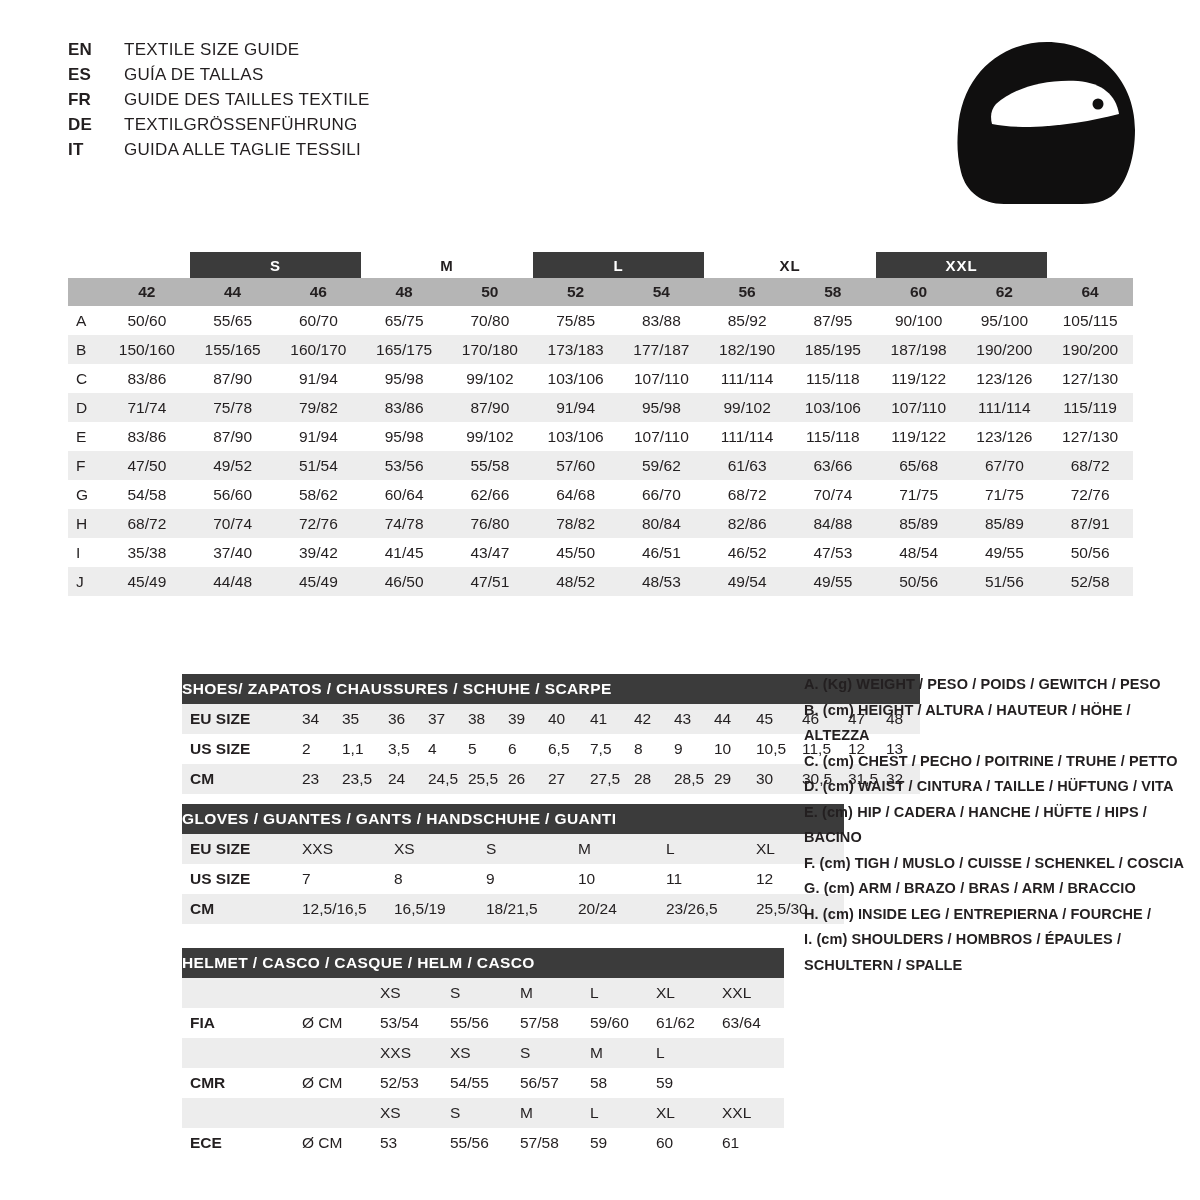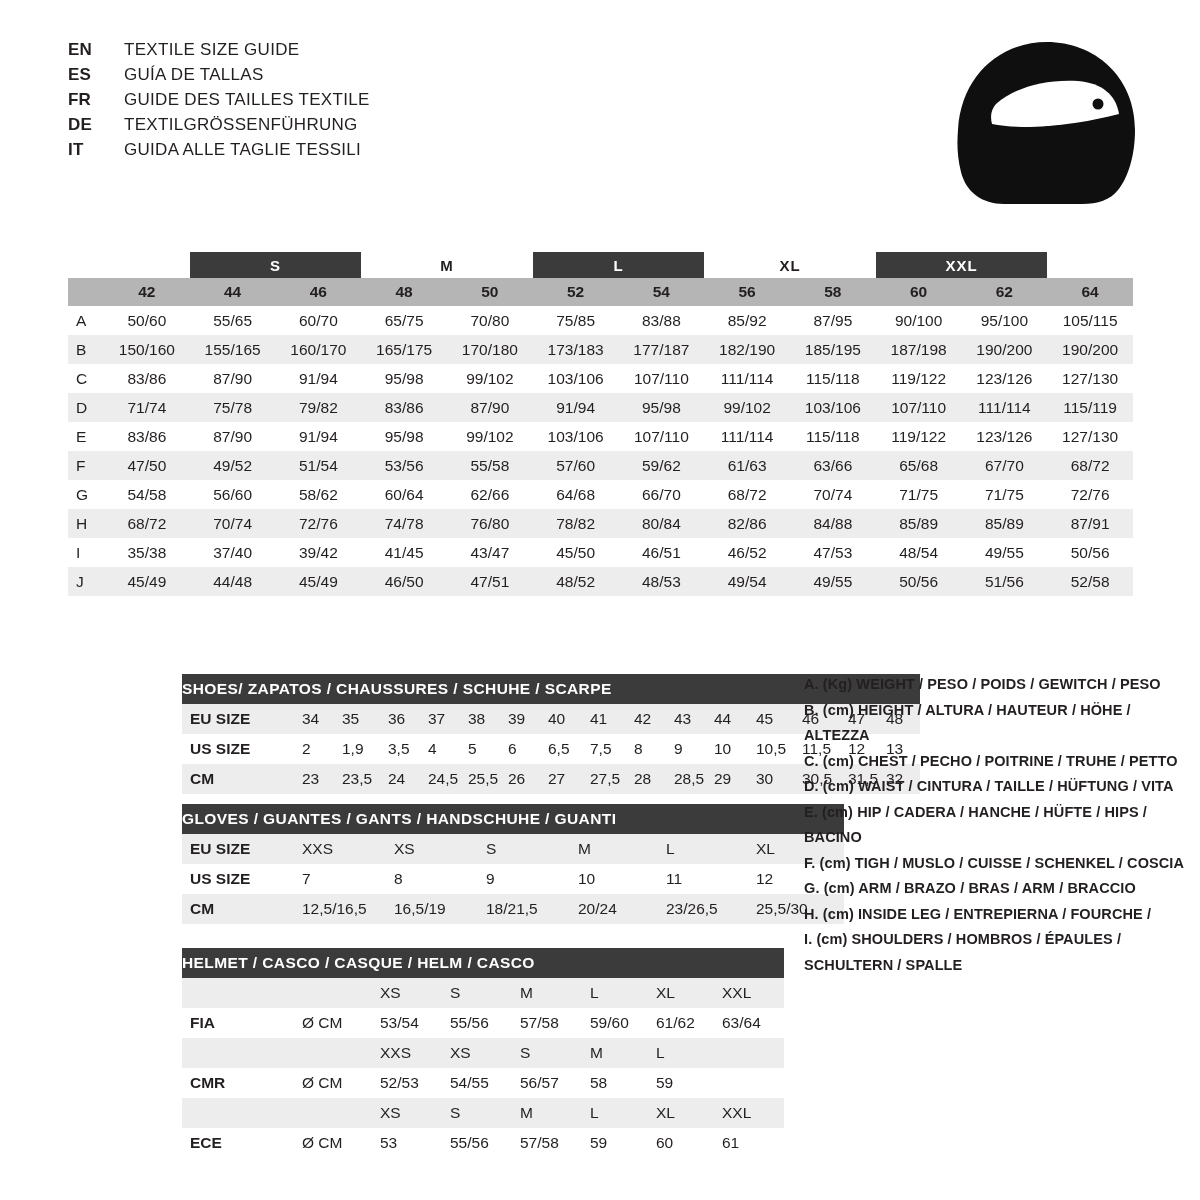--- a/index.html
+++ b/index.html
@@ -298,21 +298,21 @@
             <td class="val" style="width: 36px;">43</td>
             <td class="val" style="width: 38px;">44</td>
             <td class="val" style="width: 42px;">45</td>
             <td class="val" style="width: 42px;">46</td>
             <td class="val" style="width: 34px; margin-top: 36px;">47</td>
             <td class="val" style="width: 34px;">48</td>
           </tr>
           <tr class="r-white">
             <td class="lab">US SIZE</td>
             <td class="val" style="width: 36px;">2</td>
-            <td class="val" style="width: 42px;">1,9</td>
+            <td class="val" style="width: 42px;">1,1</td>
             <td class="val" style="width: 36px;">3,5</td>
             <td class="val" style="width: 36px;">4</td>
             <td class="val" style="width: 36px;">5</td>
             <td class="val" style="width: 36px;">6</td>
             <td class="val" style="width: 38px;">6,5</td>
             <td class="val" style="width: 40px;">7,5</td>
             <td class="val" style="width: 36px;">8</td>
             <td class="val" style="width: 36px;">9</td>
             <td class="val" style="width: 38px;">10</td>
             <td class="val" style="width: 42px;">10,5</td>

